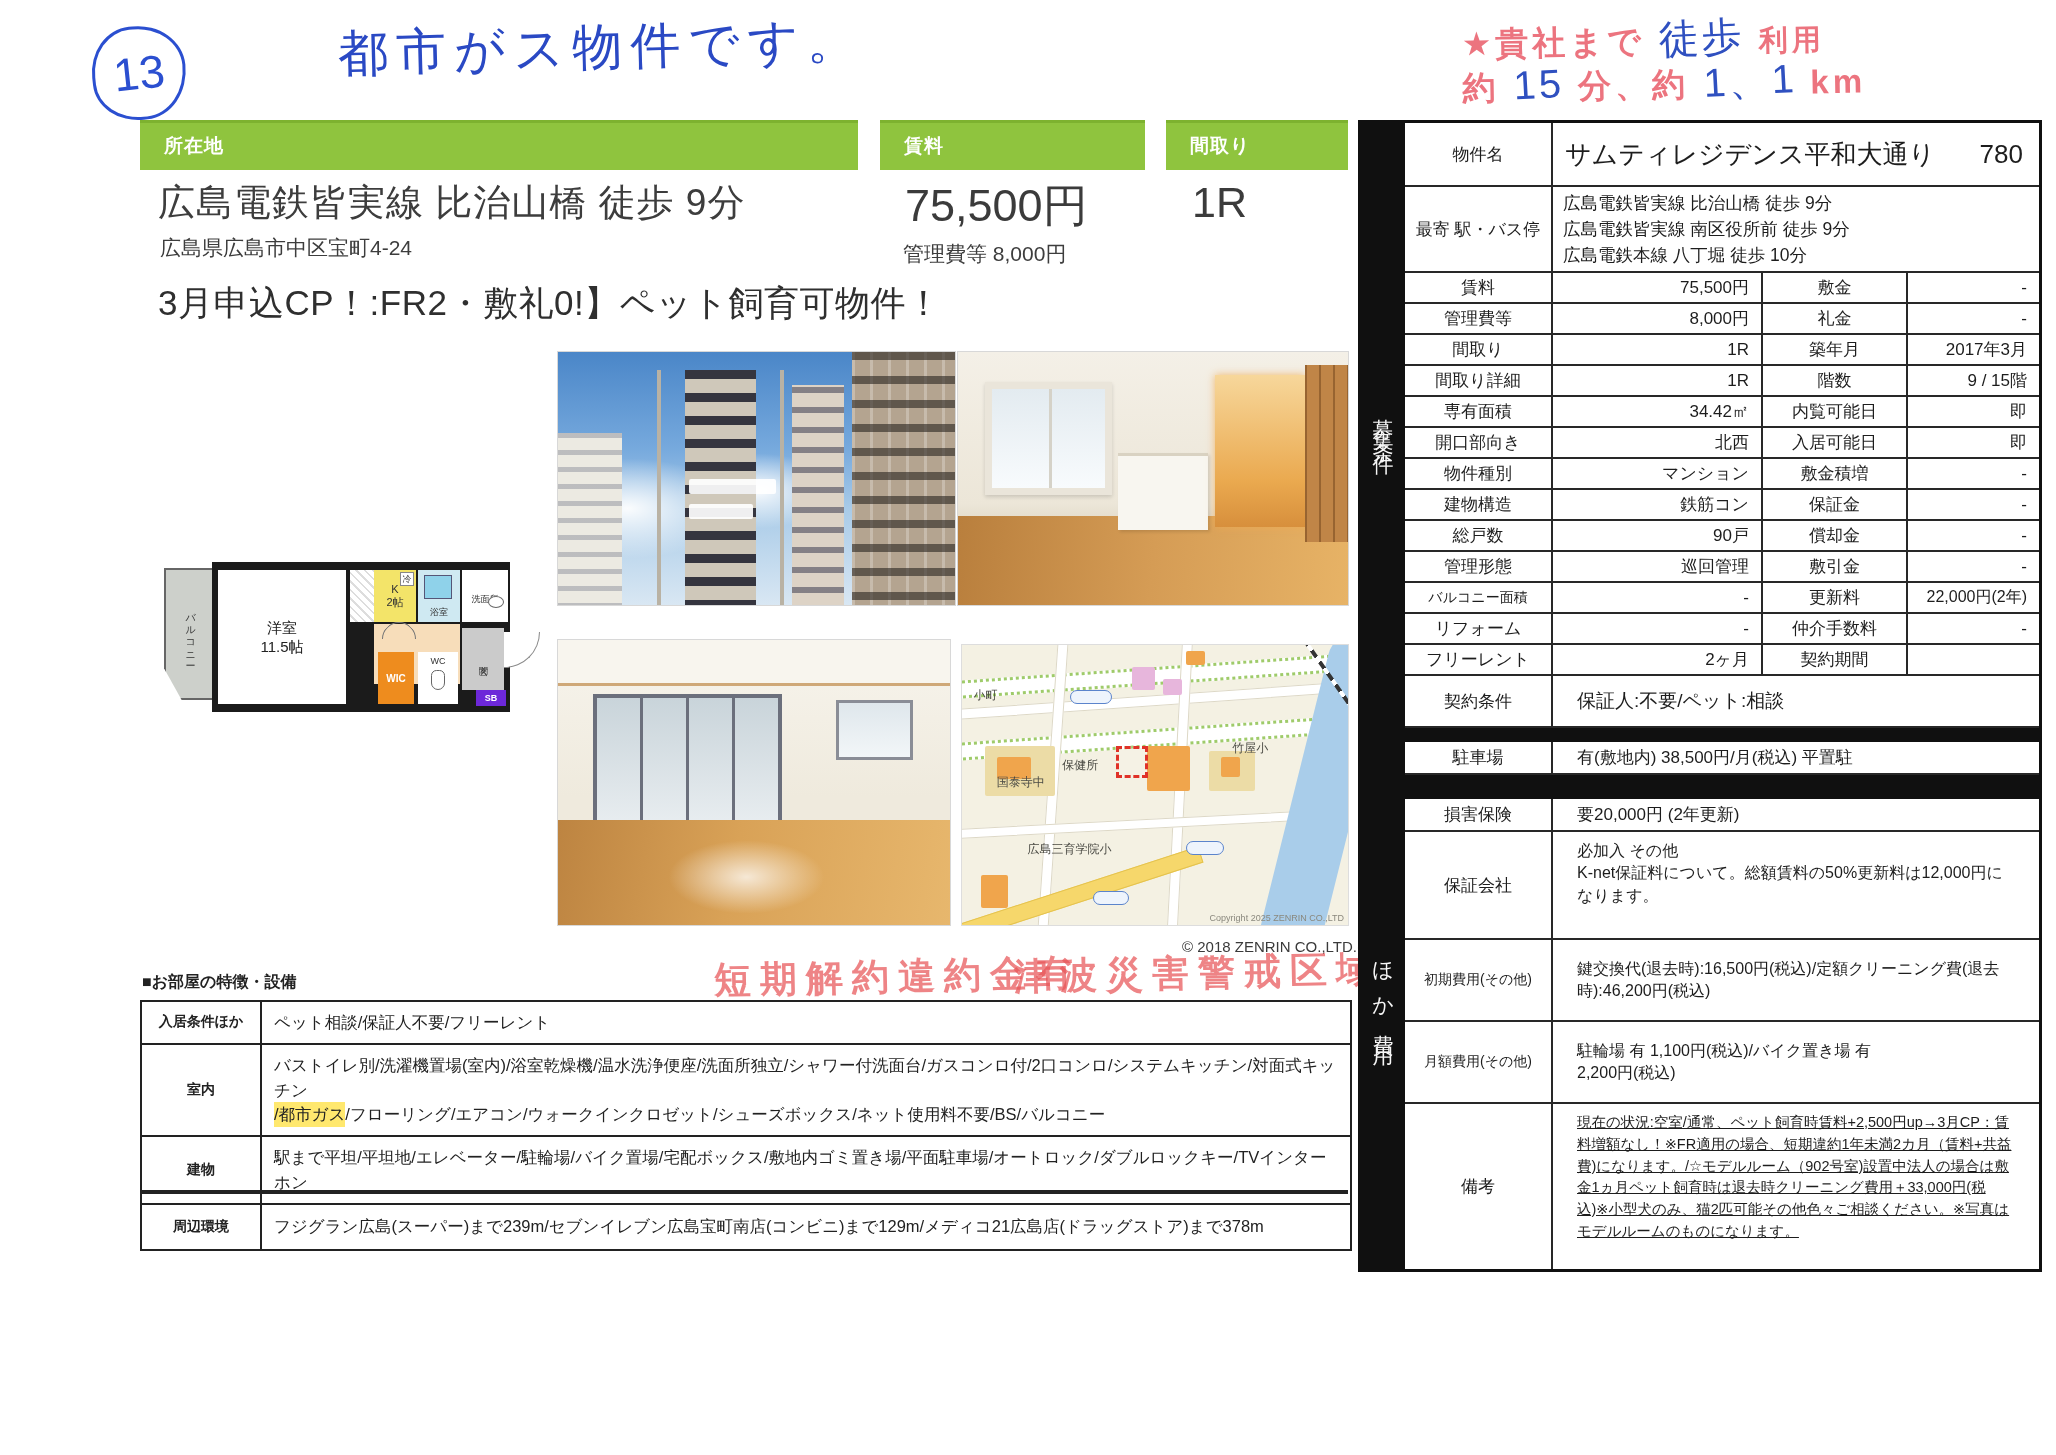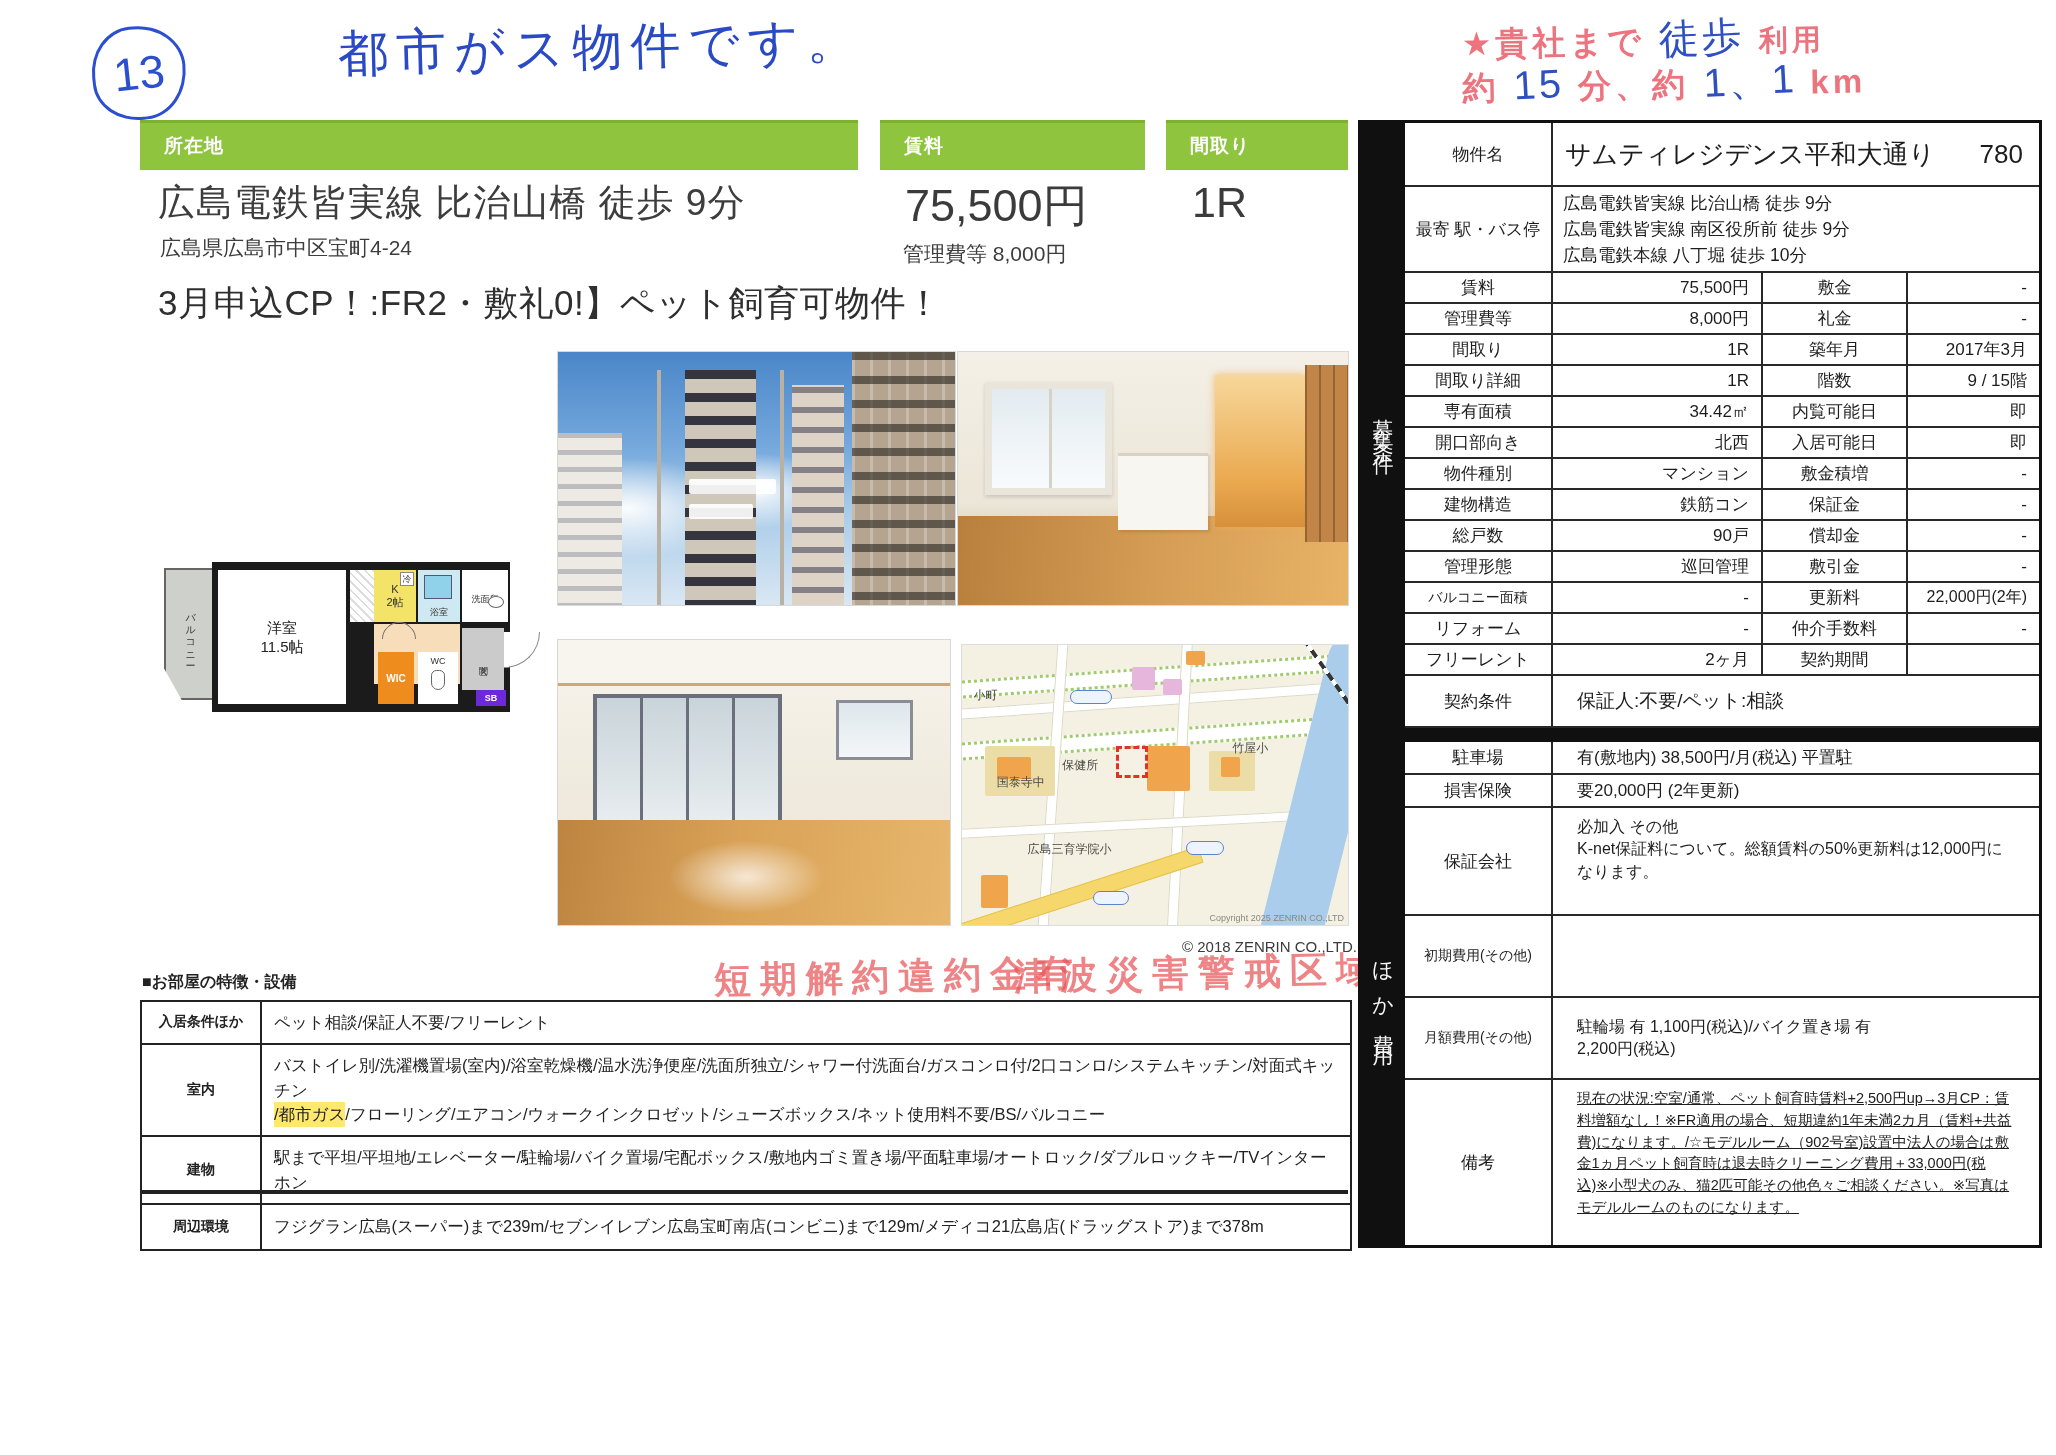--- a/index.html
+++ b/index.html
@@ -156,21 +156,21 @@
   .prow:last-child{border-bottom:none;}
   .pcell{display:flex;align-items:center;box-sizing:border-box;font-size:17px;color:#1d1d1d;}
   .pl{width:148px;min-width:148px;justify-content:center;border-right:2px solid #282828;text-align:center;}
   .pl.sm{font-size:14px;}
   .pv1{width:210px;min-width:210px;justify-content:flex-end;padding-right:12px;border-right:2px solid #282828;}
   .pl2{width:145px;min-width:145px;justify-content:center;border-right:2px solid #282828;}
   .pv2{flex:1;justify-content:flex-end;padding-right:12px;}
   .pfull{flex:1;justify-content:flex-start;padding:6px 24px;line-height:1.4;}
   .pre{white-space:pre-line;}
   .h-name{height:64px;} .h-sta{height:86px;} .h-pair{height:31px;} .h-con{height:52px;}
-  .h-park{height:33px;} .h-ins{height:33px;} .h-guar{height:108px;} .h-init{height:82px;}
+  .h-park{height:33px;} .h-ins{height:33px;margin-top:24px;} .h-guar{height:108px;} .h-init{height:82px;}
   .h-month{height:82px;} .h-note{height:165px;}
   .gapband{height:14px;background:#101010;}
   .name-val{font-size:26px;font-weight:500;justify-content:space-between !important;padding:0 16px 0 12px;}
   .sta-val{flex-direction:column;align-items:flex-start;justify-content:center;font-size:17.5px;line-height:1.5;padding:4px 10px;}
   .note-val{font-size:14.5px;line-height:1.5;align-items:flex-start;padding-top:8px;text-decoration:underline;}
   .val-sm{font-size:16px;}
 </style>
 </head>
 <body>
 
@@ -459,20 +459,21 @@
         <div class="pcell pl">損害保険</div>
         <div class="pcell pfull">要20,000円 (2年更新)</div>
       </div>
       <div class="prow h-guar">
         <div class="pcell pl">保証会社</div>
         <div class="pcell pfull pre" style="align-items:flex-start;padding-top:8px;font-size:16px;">必加入 その他
 K-net保証料について。総額賃料の50%更新料は12,000円になります。</div>
       </div>
       <div class="prow h-init">
         <div class="pcell pl sm">初期費用(その他)</div>
+        <div class="pcell pfull" style="font-size:16px;">鍵交換代(退去時):16,500円(税込)/定額クリーニング費(退去時):46,200円(税込)</div>
       </div>
       <div class="prow h-month">
         <div class="pcell pl sm">月額費用(その他)</div>
         <div class="pcell pfull pre" style="font-size:16px;">駐輪場 有 1,100円(税込)/バイク置き場 有
 2,200円(税込)</div>
       </div>
       <div class="prow h-note">
         <div class="pcell pl">備考</div>
         <div class="pcell pfull note-val">現在の状況:空室/通常、ペット飼育時賃料+2,500円up→3月CP：賃料増額なし！※FR適用の場合、短期違約1年未満2カ月（賃料+共益費)になります。/☆モデルルーム（902号室)設置中法人の場合は敷金1ヵ月ペット飼育時は退去時クリーニング費用＋33,000円(税込)※小型犬のみ、猫2匹可能その他色々ご相談ください。※写真はモデルルームのものになります。</div>
       </div>

